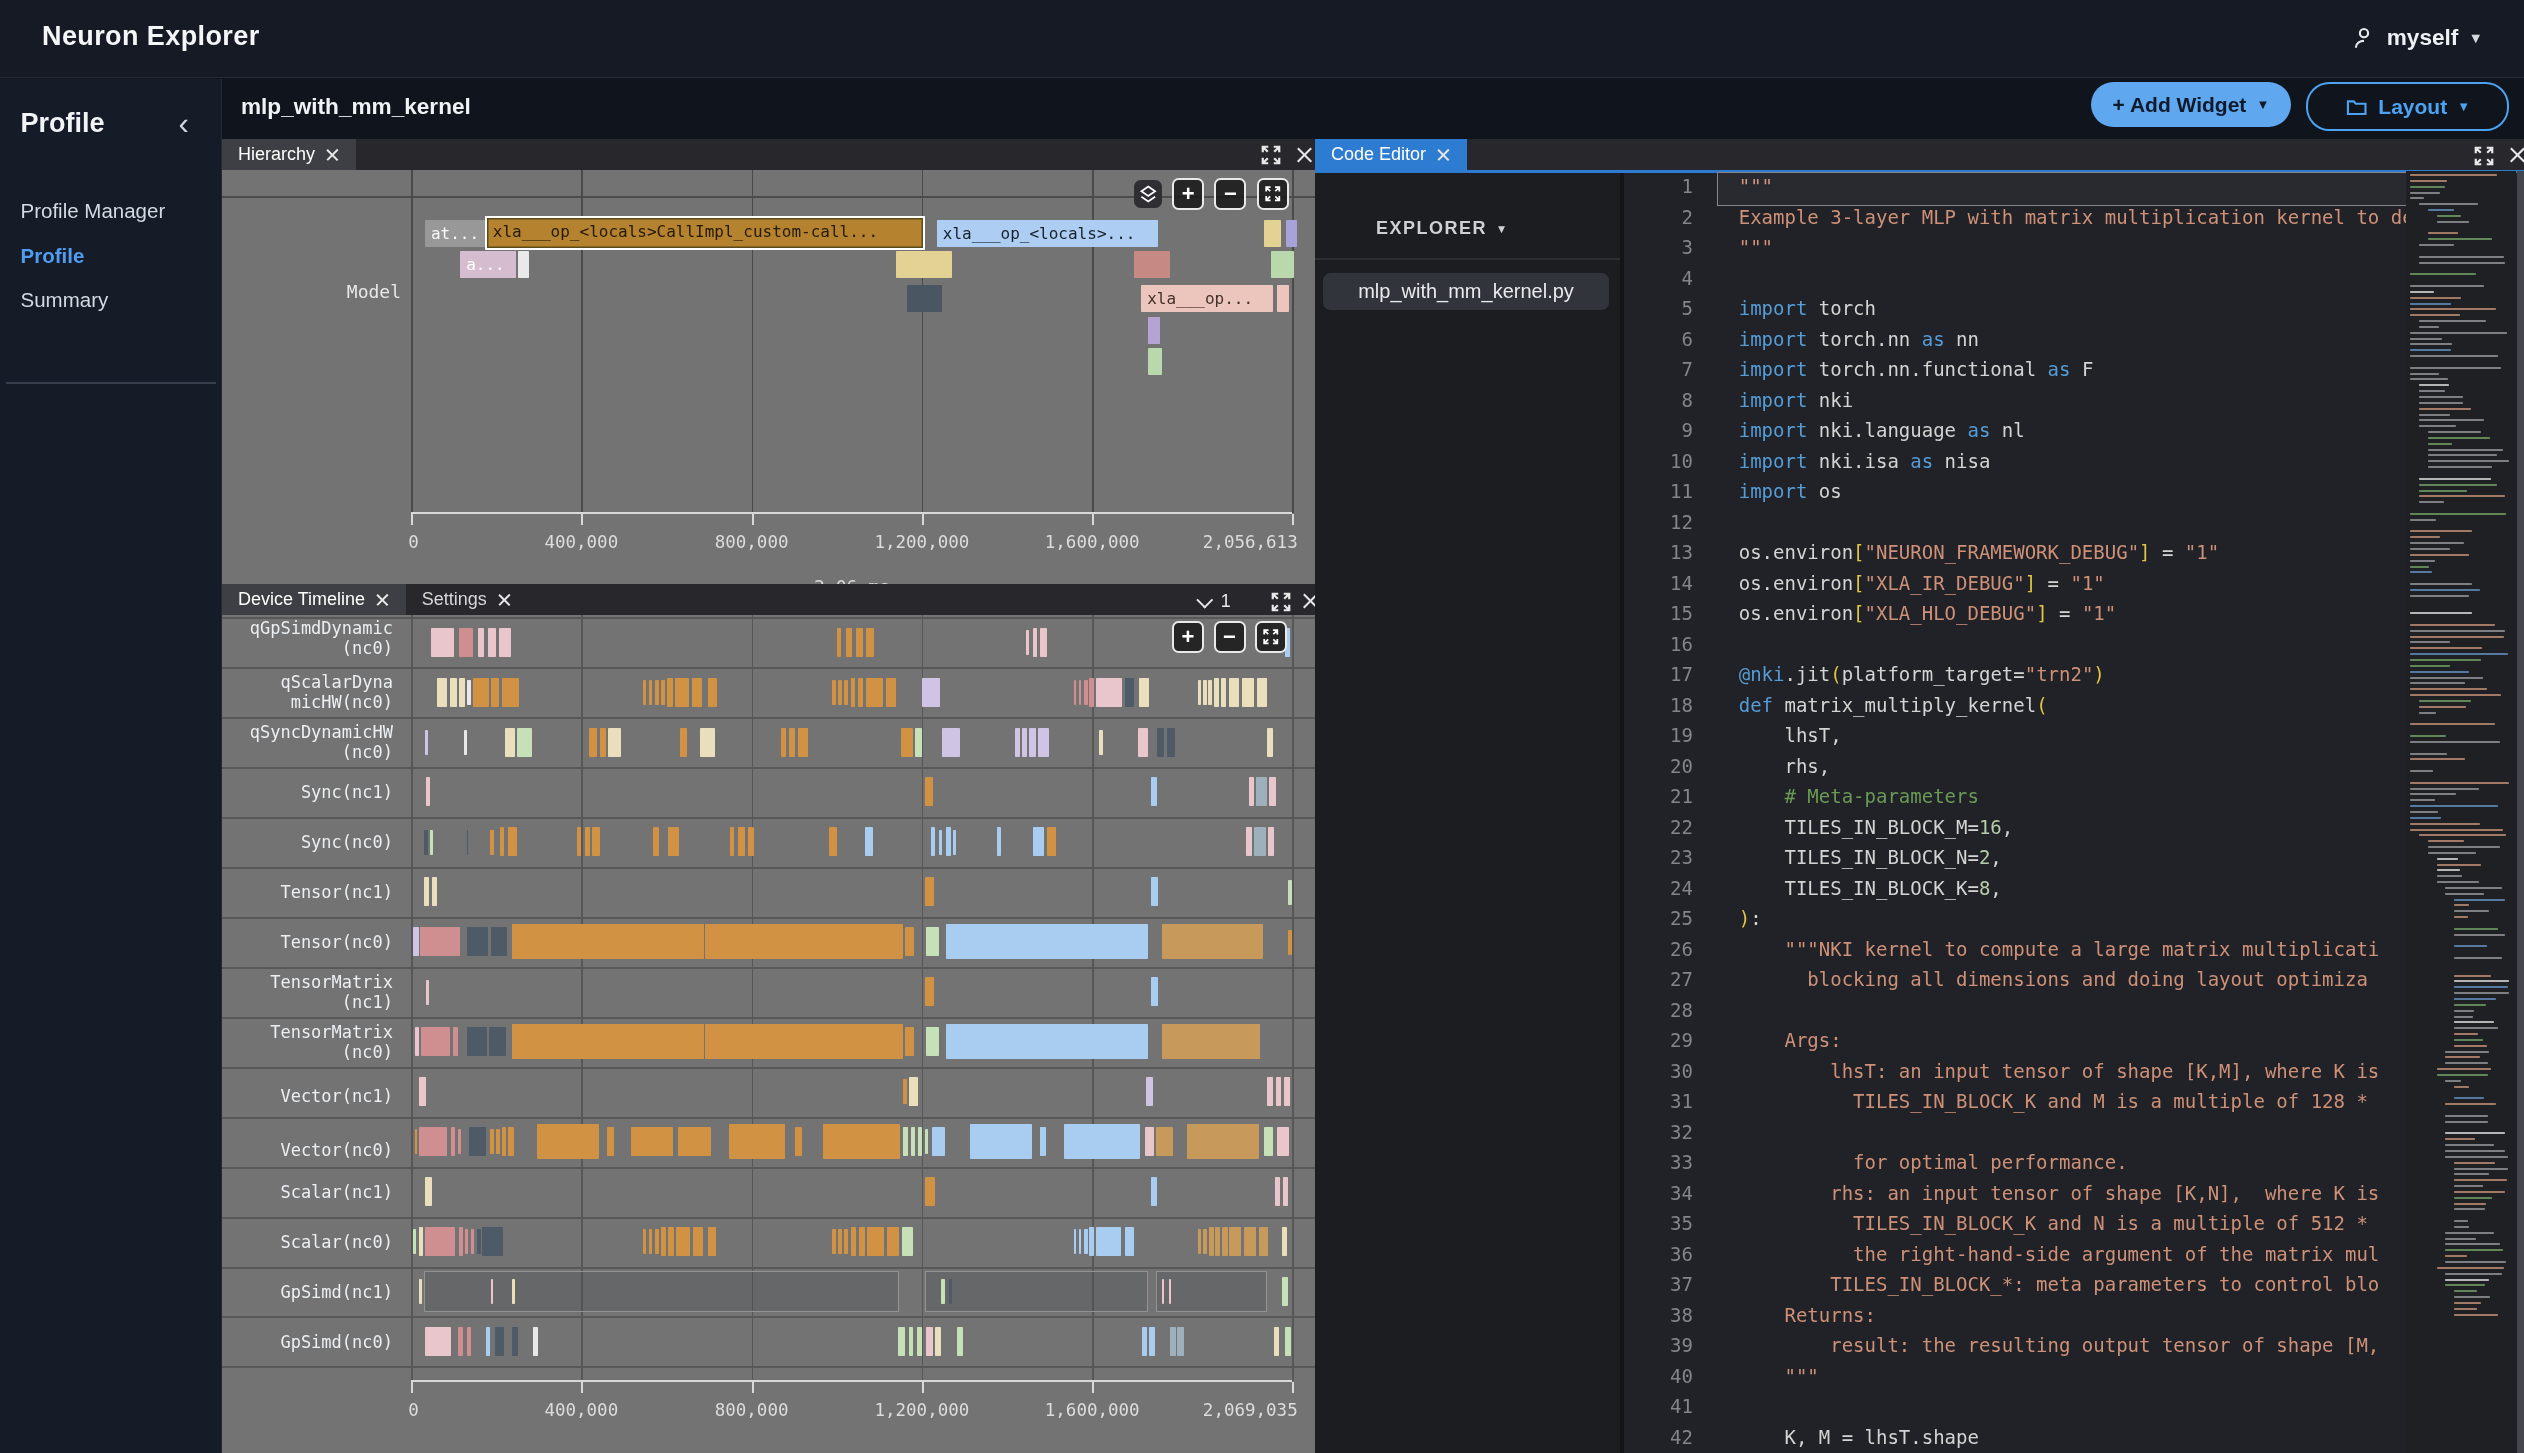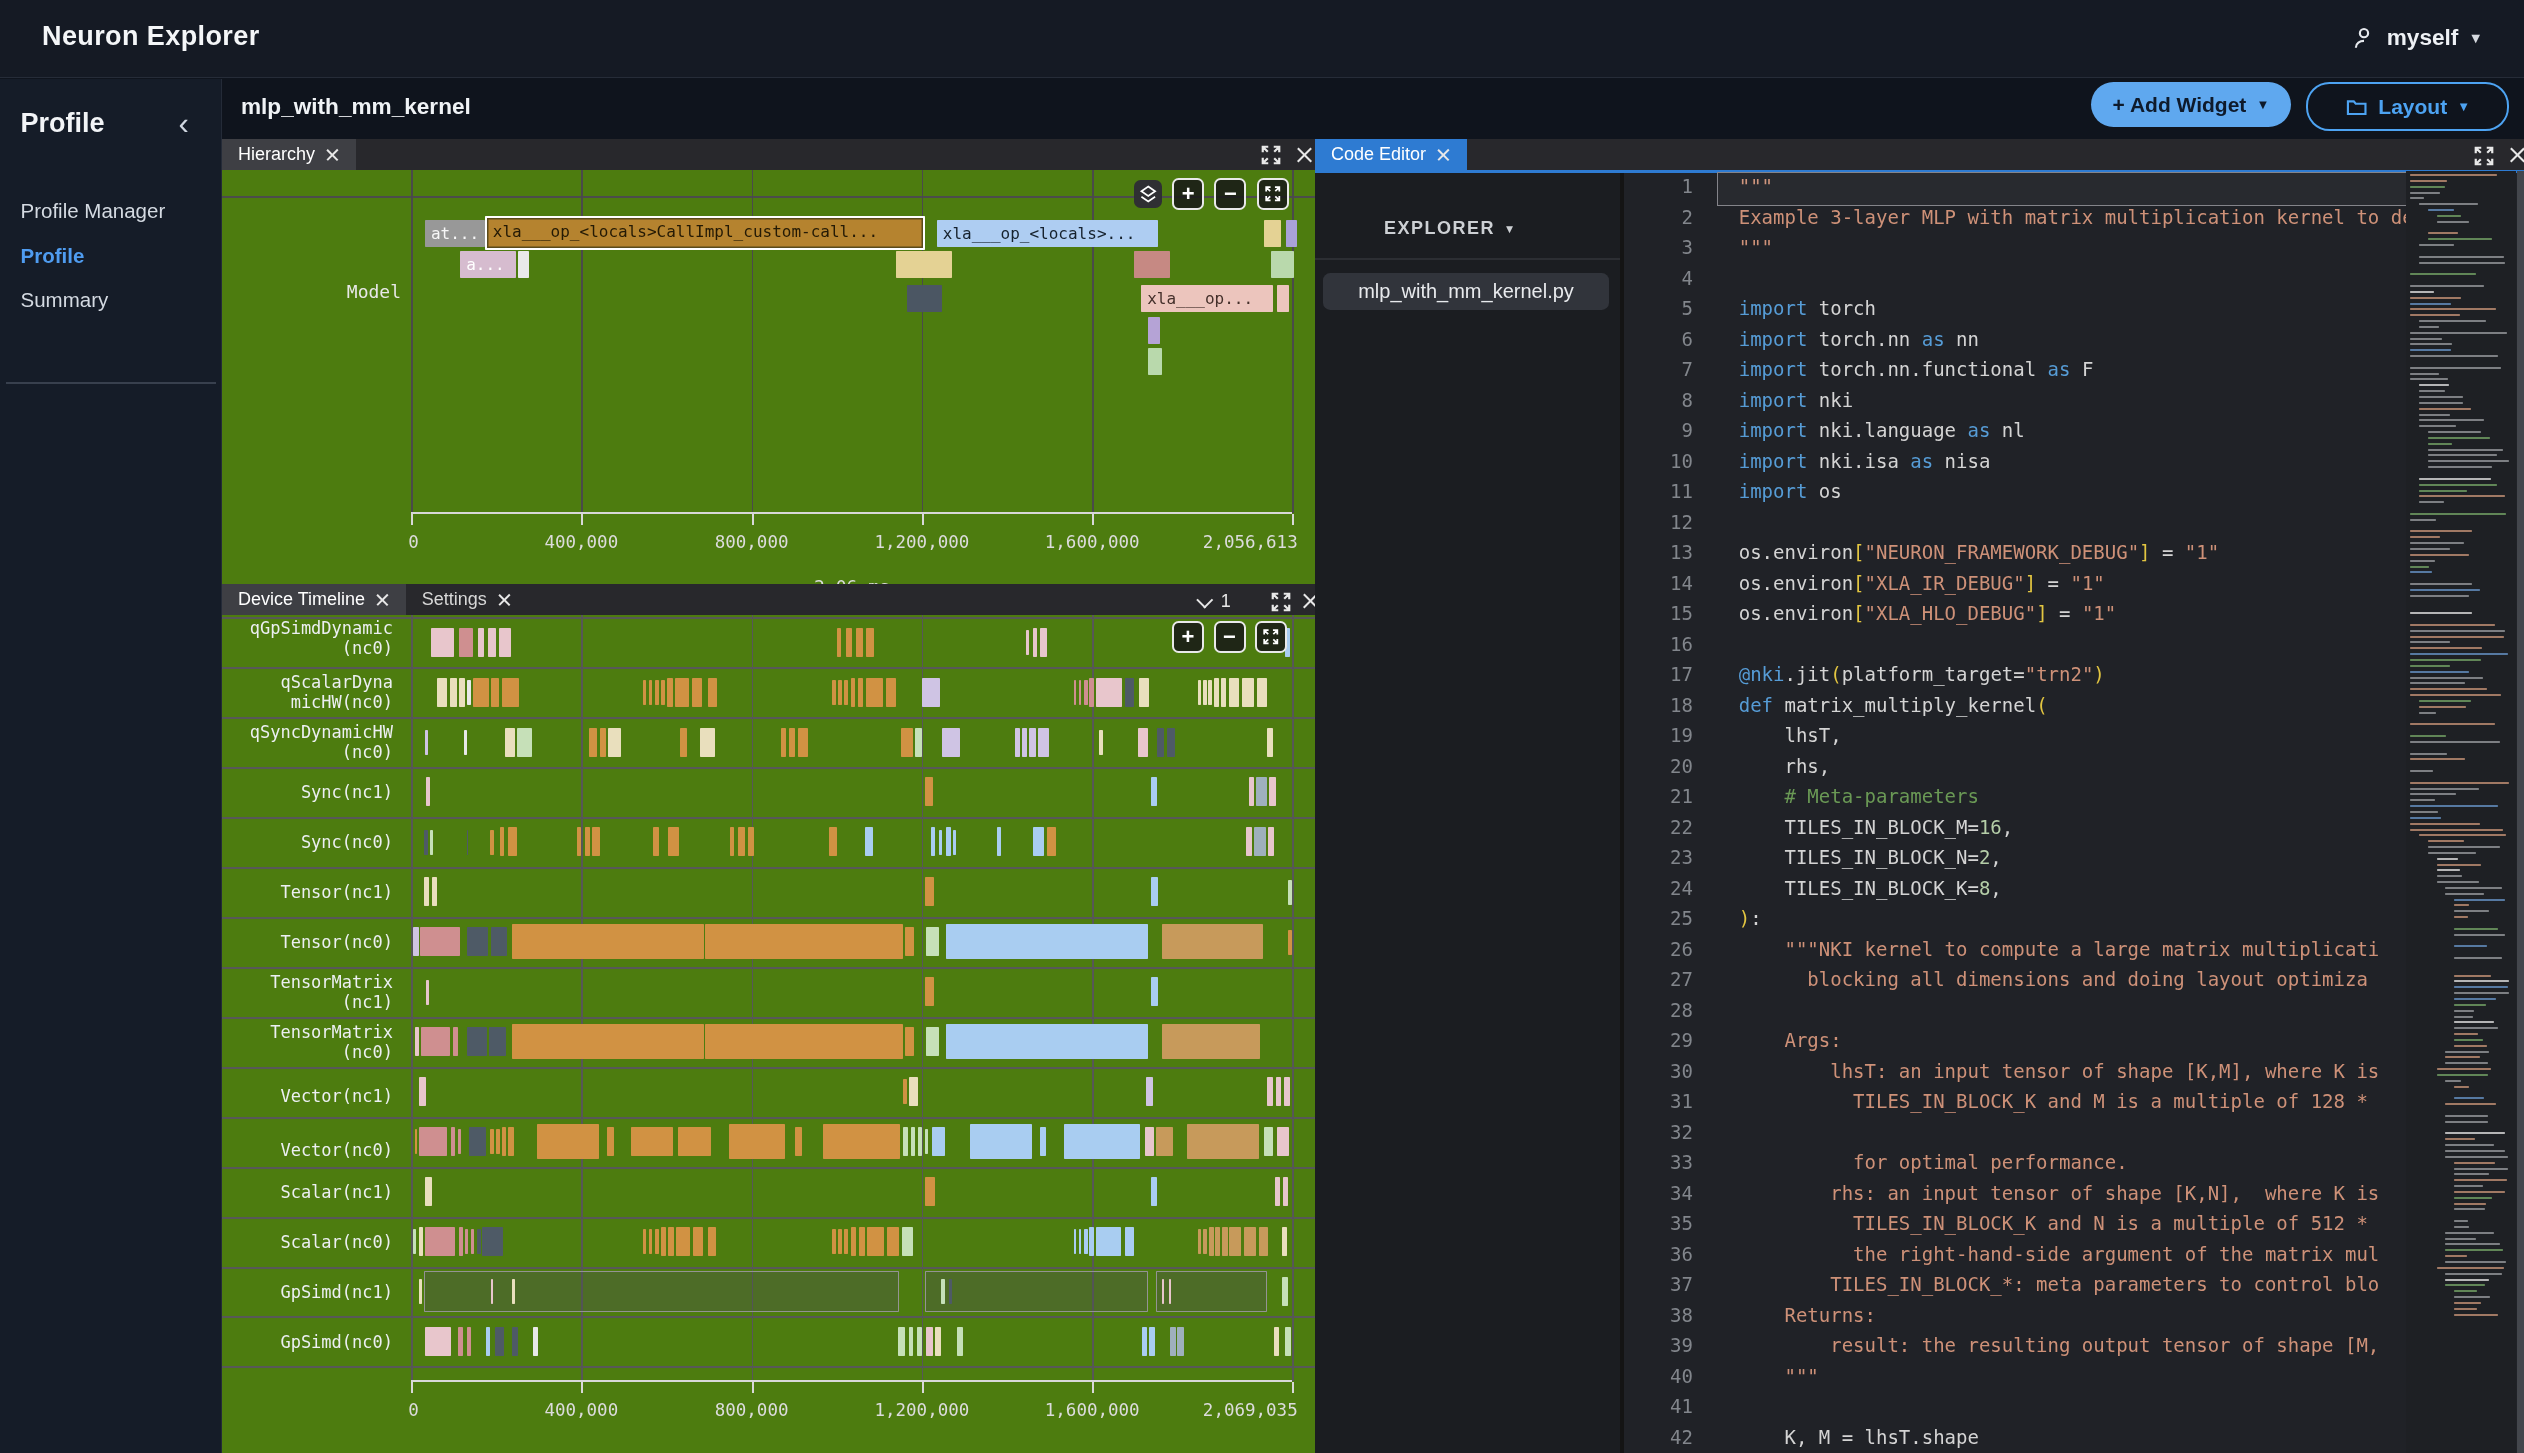--- a/index.html
+++ b/index.html
@@ -28,21 +28,21 @@
   
   #page-title{left:241px;top:94px;font-size:22.6px;font-weight:bold;color:#f0f3f6;}
   .pill{height:45px;border-radius:23.4px;display:flex;align-items:center;justify-content:center;gap:10.2px;
         font-size:21px;font-weight:bold;cursor:pointer;}
   #btn-addwidget{left:2091px;top:82px;width:200px;background:#5fa8ef;color:#0e1a2b;}
   #btn-addwidget .caret{color:#0e1a2b;font-size:13px;}
   #btn-layout{left:2306px;top:82px;width:199px;border:2.2px solid #4da3f2;color:#4da3f2;background:transparent;}
   #btn-layout .caret{color:#4da3f2;font-size:13px;}
 
   
-  .panel{background:#4d7c0f;}
+  .panel{background:#737373;}
   .tabbar{position:absolute;left:0;top:0;width:100%;height:31px;background:#28282c;display:flex;align-items:stretch;}
   .tab{display:flex;align-items:center;gap:11.7px;padding:0 16px;font-size:18px;color:#d8d8d8;cursor:pointer;}
   .tab.active{background:#3e3f44;color:#fff;}
   .tab.blue{background:#2e7bd2;color:#fff;}
   .hdr-icons{position:absolute;top:5.1px;display:flex;align-items:center;gap:14.6px;}
   .xicon{position:relative;width:17.5px;height:17.5px;display:inline-block;cursor:pointer;}
   .xicon::before,.xicon::after{content:"";position:absolute;left:-1.5px;top:7.3px;width:19px;height:2.2px;background:#e8e8e8;}
   .xicon::before{transform:rotate(45deg);} .xicon::after{transform:rotate(-45deg);}
   .xicon.sm{width:13px;height:13px;} .xicon.sm::before,.xicon.sm::after{top:5.8px;width:14.6px;height:1.8px;}
   .icobtn{width:28px;height:28px;border:2.2px solid #e9e9e9;border-radius:6.6px;background:rgba(24,24,24,.85);
@@ -71,21 +71,21 @@
 
   .rowlabel{position:absolute;left:0;width:171px;text-align:right;font-size:17px;line-height:20px;color:#eceff2;
             white-space:pre-line;display:flex;flex-direction:column;justify-content:center;align-items:flex-end;}
   .dbar{position:absolute;border-radius:0.7px;cursor:pointer;}
   .dbar.outline{background:rgba(78,80,85,.35);border:1.5px solid #939393;box-sizing:border-box;}
 
   
   #code-panel{left:1315px;top:139px;width:1210px;height:1315px;background:#202227;}
   #code-tabbar{border-bottom:3.7px solid #2e7bd2;}
   #explorer{left:0;top:34px;width:305px;height:1281px;background:#1b1d21;border-right:4.4px solid #141414;}
-  #explorer-head{left:69px;top:45px;font-size:18px;font-weight:bold;letter-spacing:1.5px;color:#cdd0d4;display:flex;gap:8.8px;align-items:center;}
+  #explorer-head{left:61px;top:45px;font-size:18px;font-weight:bold;letter-spacing:1.5px;color:#cdd0d4;display:flex;gap:8.8px;align-items:center;}
   #explorer-divider{left:0;top:85px;width:305px;height:1.5px;background:#2c2e33;}
   #file-pill{left:8px;top:100px;width:286px;height:37px;background:#31343b;border-radius:7.3px;
              display:flex;align-items:center;justify-content:center;font-size:20px;color:#e8eaed;cursor:pointer;}
   #code-lines{left:309px;top:32px;width:782px;height:1283px;overflow:hidden;}
   .cl{display:flex;height:30.5px;align-items:center;}
   .cl .ln{width:69px;text-align:right;padding-right:11.7px;font-size:19px;color:#82868c;flex:none;
           font-family:"DejaVu Sans Mono",monospace;}
   .cl .ct{white-space:pre;font-size:19px;font-family:"DejaVu Sans Mono",monospace;padding-left:34px;}
   .tok-kw{color:#569cd6;} .tok-pln{color:#d4d4d4;} .tok-str{color:#ce9178;} .tok-cmt{color:#6a9955;}
   .tok-num{color:#b5cea8;} .tok-brk{color:#e2c541;}

